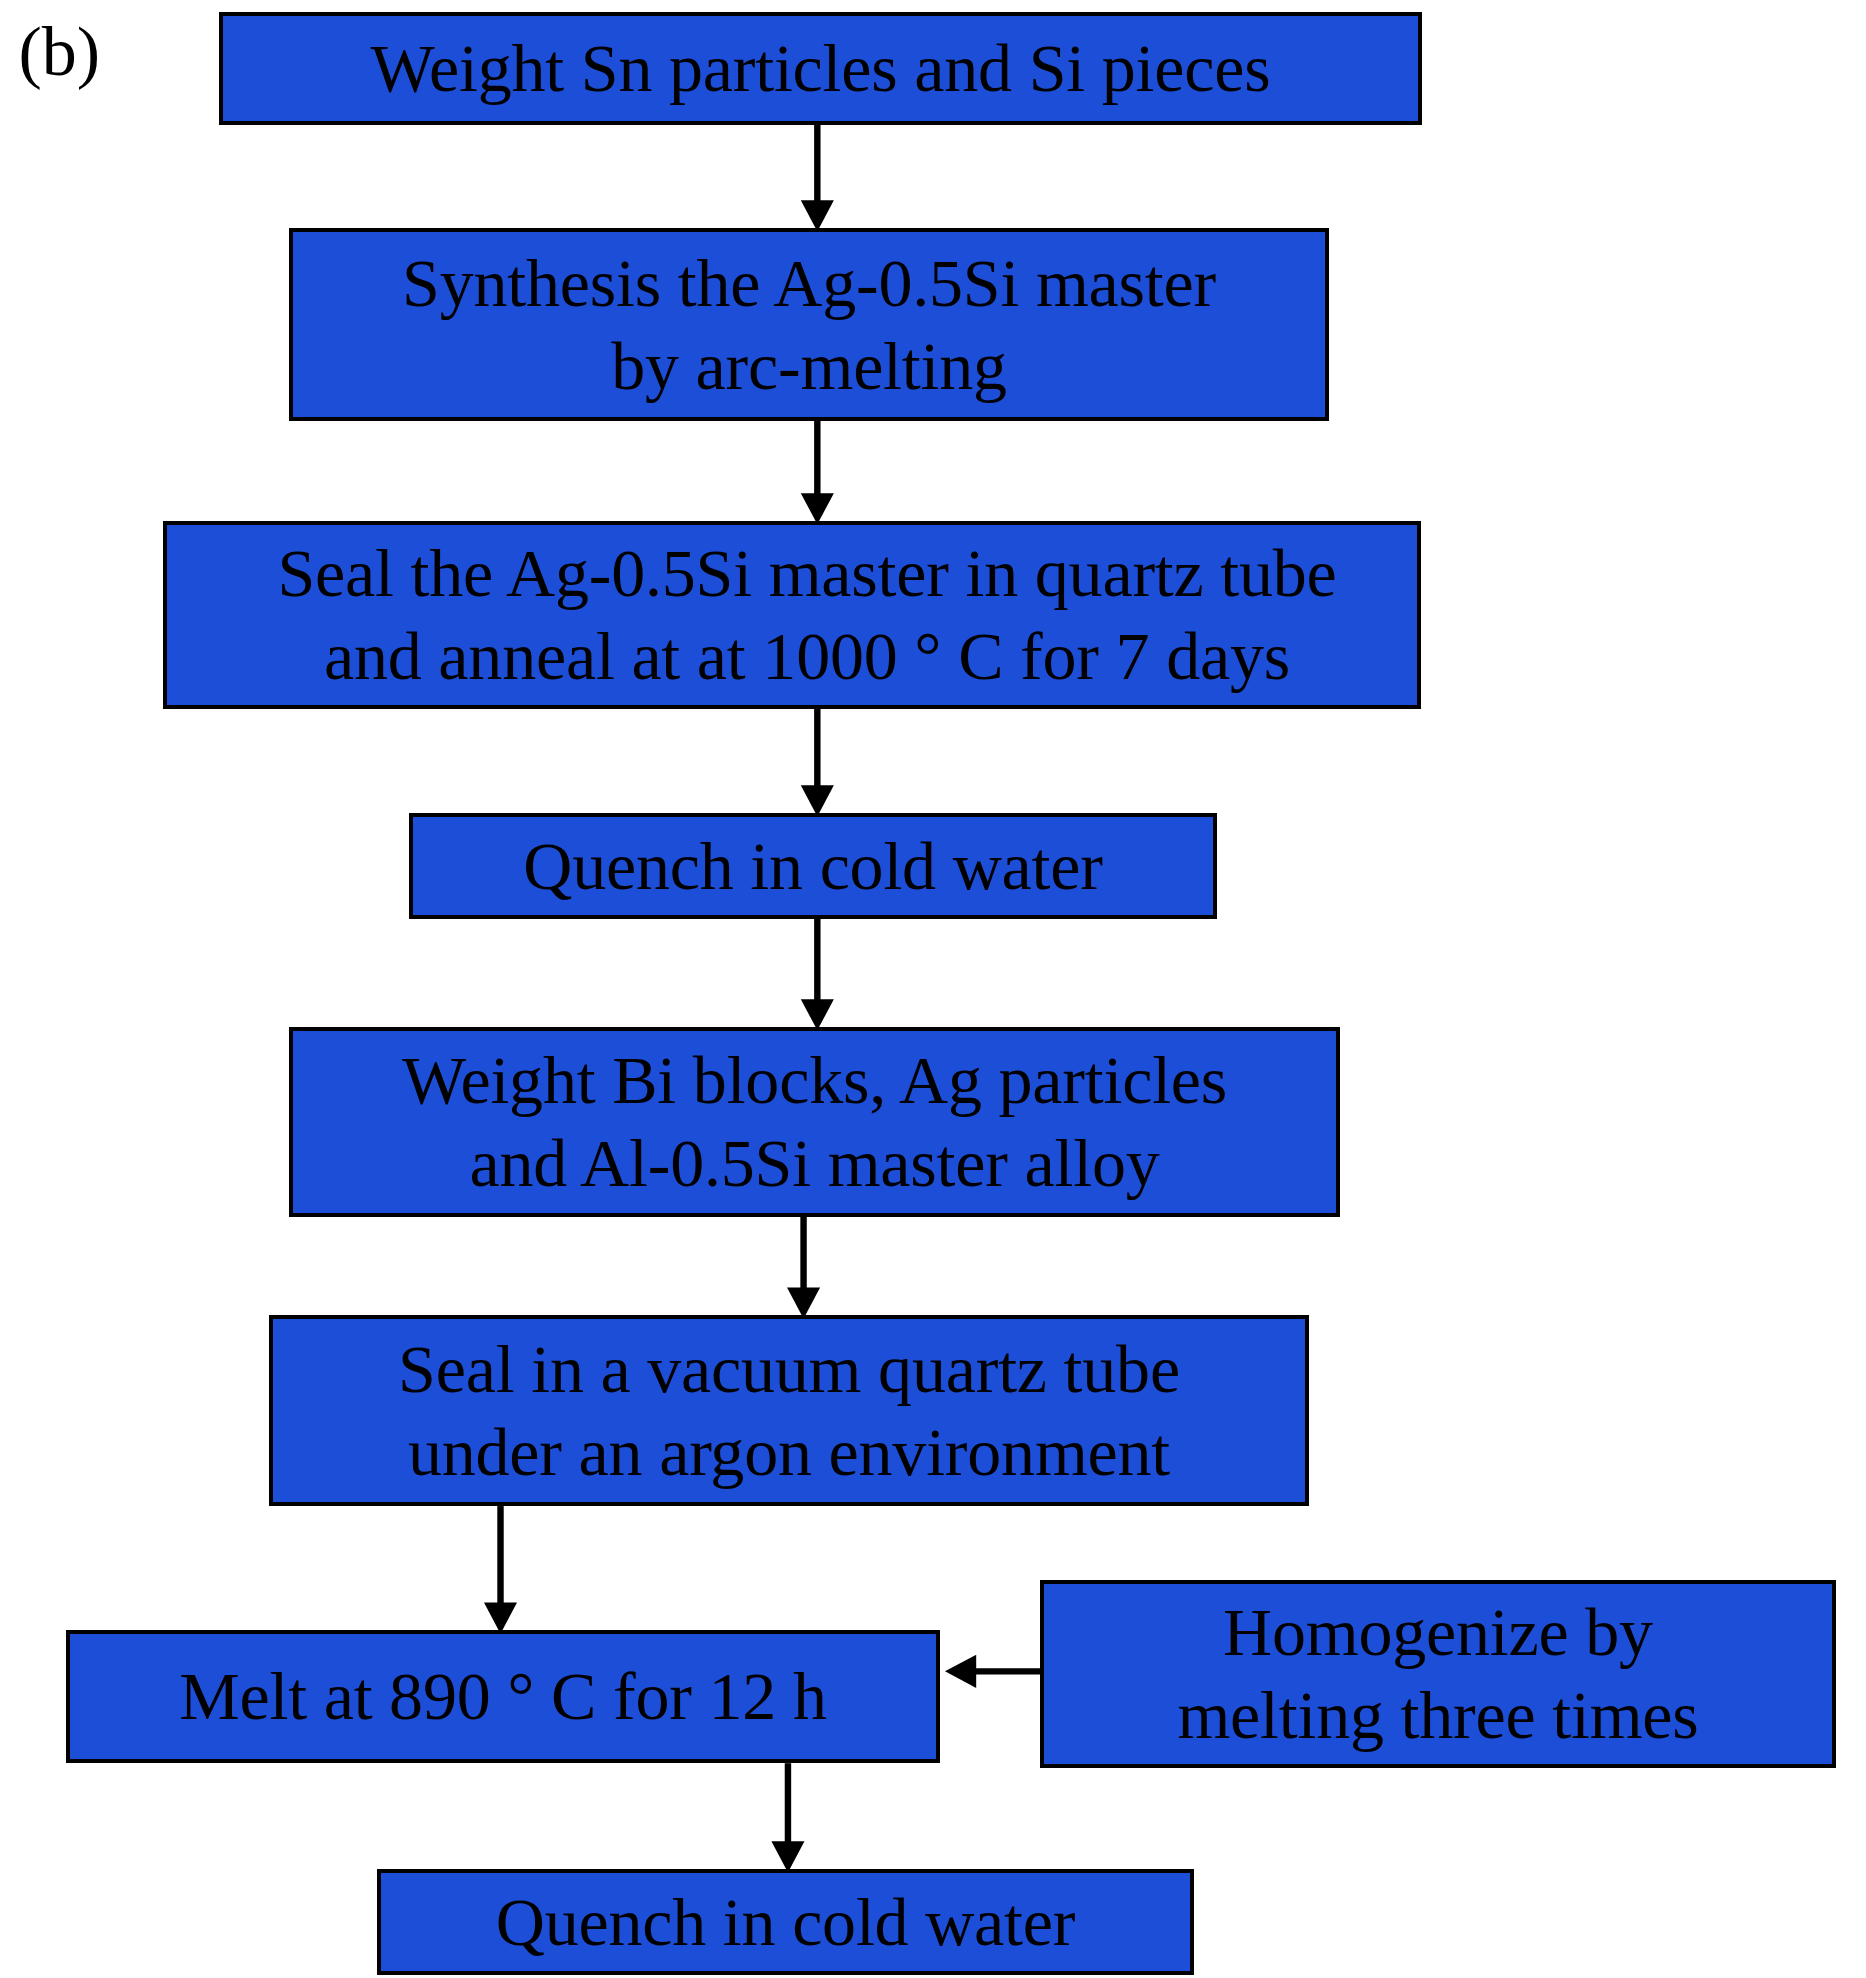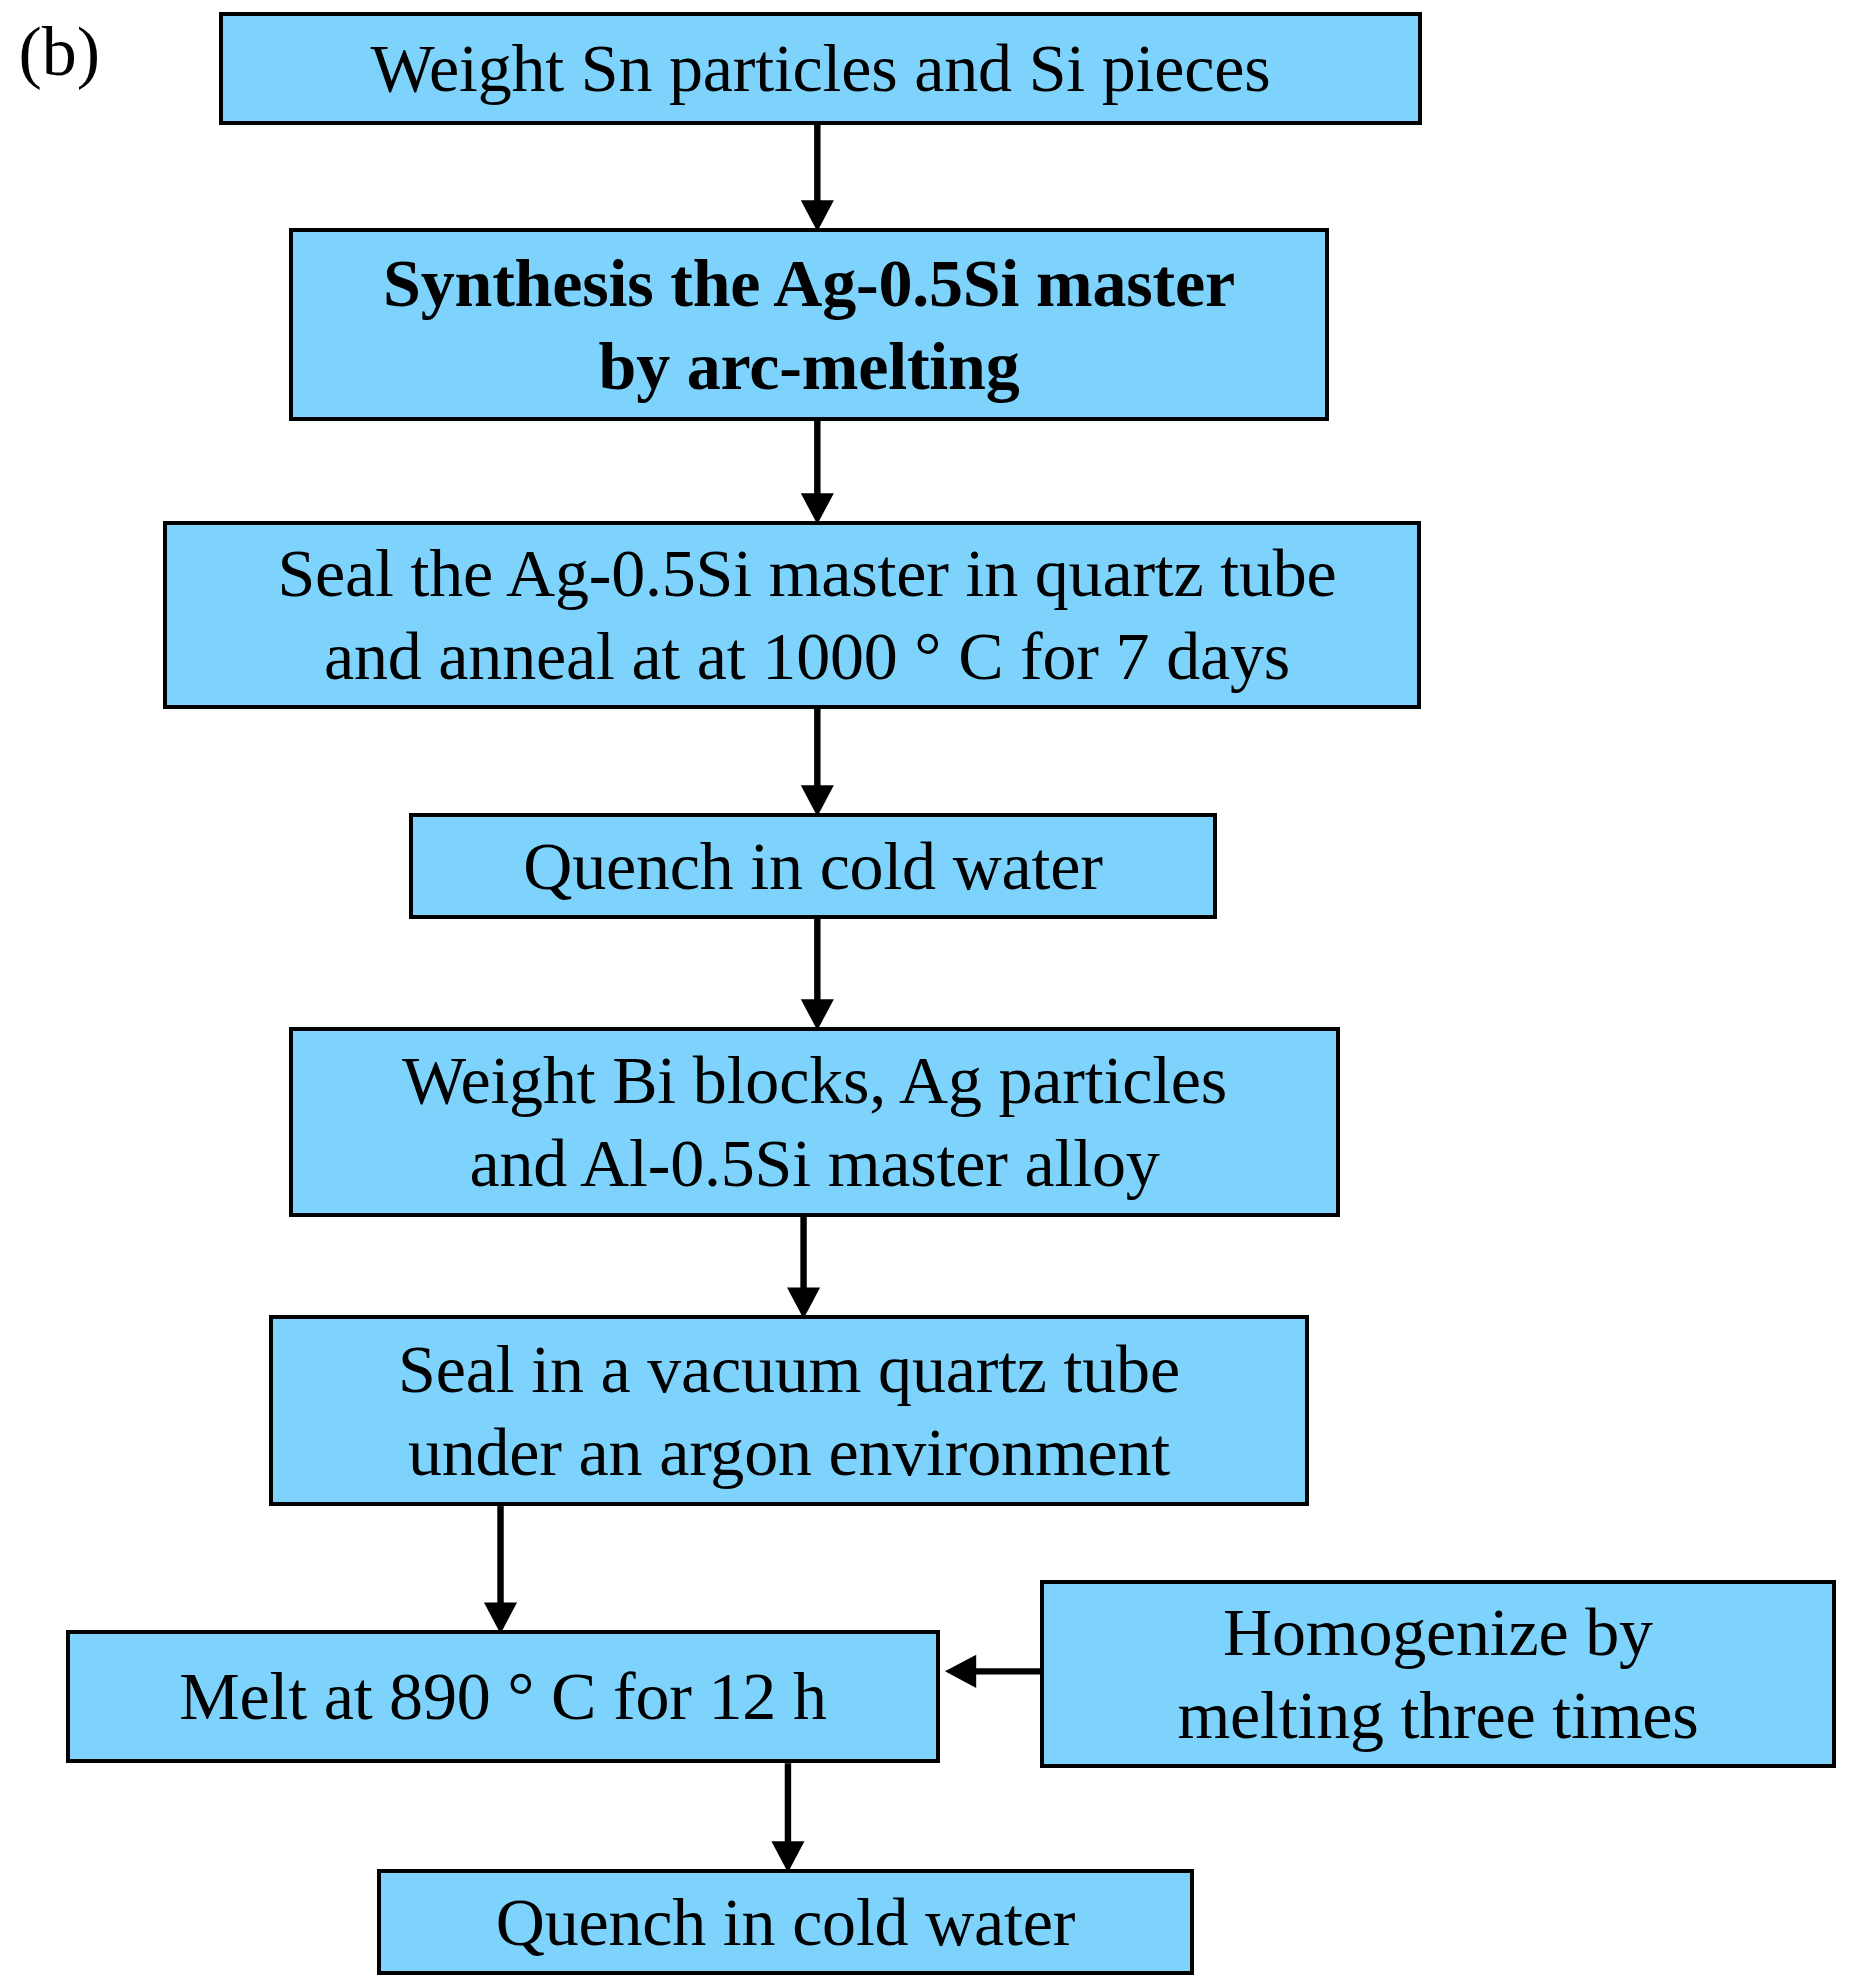--- a/index.html
+++ b/index.html
@@ -29,21 +29,21 @@
     font-size: 70px;
     line-height: 1;
     color: #000;
     white-space: nowrap;
   }
 
   .node {
     position: absolute;
     box-sizing: border-box;
     border: 4.6px solid #000000;
-    background: #7dd3fc;
+    background: #1d4ed8;
     display: flex;
     align-items: center;
     justify-content: center;
     text-align: center;
     padding: 0 13px;
   }
 
   .node-text {
     font-size: 68px;
     line-height: 1.22;
@@ -116,21 +116,21 @@
     <g>
       <line x1="858" y1="1920" x2="858" y2="2008" stroke="#000000" stroke-width="7"></line>
       <path d="M840,2005 L876,2005 L858,2039 Z" fill="#000000"></path>
     </g>
   </svg>
 
   <div class="node" style="left:219px; top:12px; width:1203px; height:113px;">
     <span class="node-text">Weight Sn particles and Si pieces</span>
   </div>
 
-  <div class="node" style="left:289px; top:228px; width:1040px; height:193px;font-weight:bold;">
+  <div class="node" style="left:289px; top:228px; width:1040px; height:193px;">
     <span class="node-text">Synthesis the Ag-0.5Si master
 by arc-melting</span>
   </div>
 
   <div class="node" style="left:163px; top:521px; width:1258px; height:188px;padding-left:43px;">
     <span class="node-text">Seal the Ag-0.5Si master in quartz tube
 and anneal at at 1000 °  C for 7 days</span>
   </div>
 
   <div class="node" style="left:409px; top:813px; width:808px; height:106px;">

